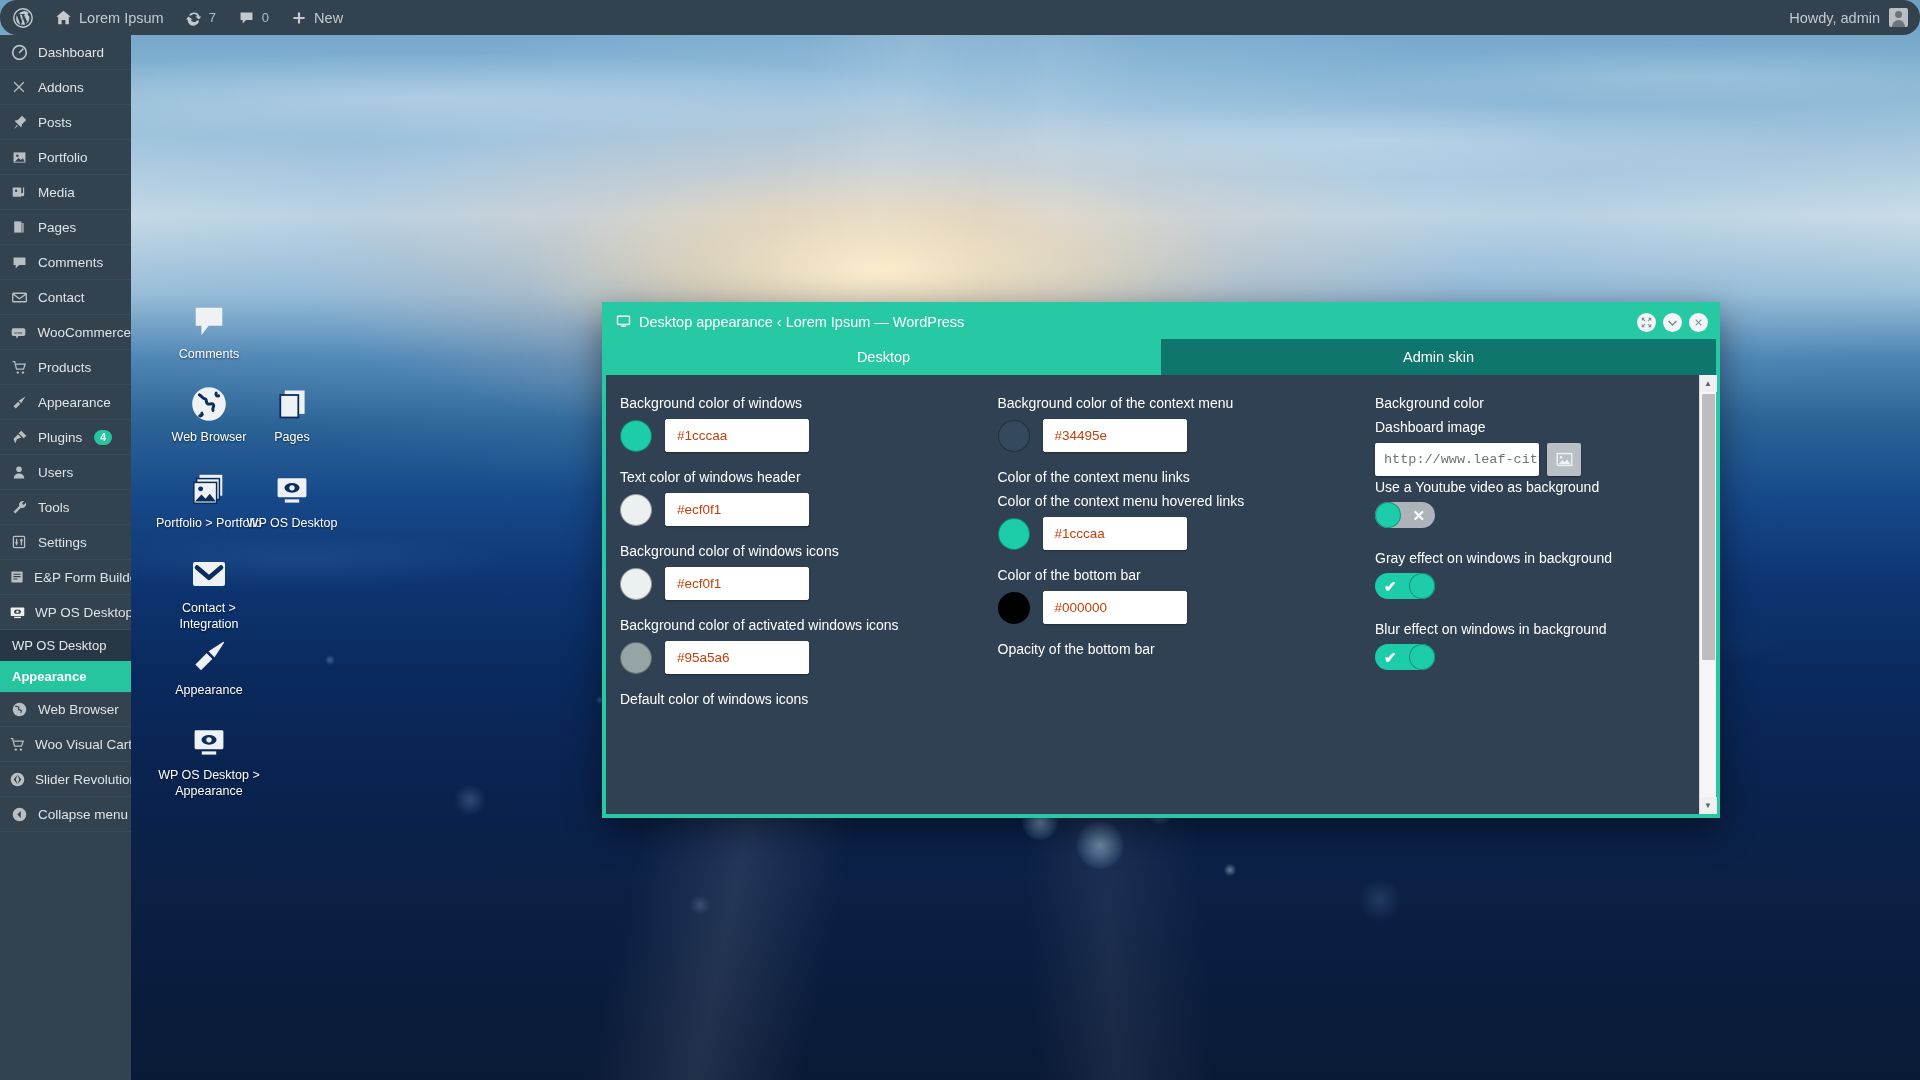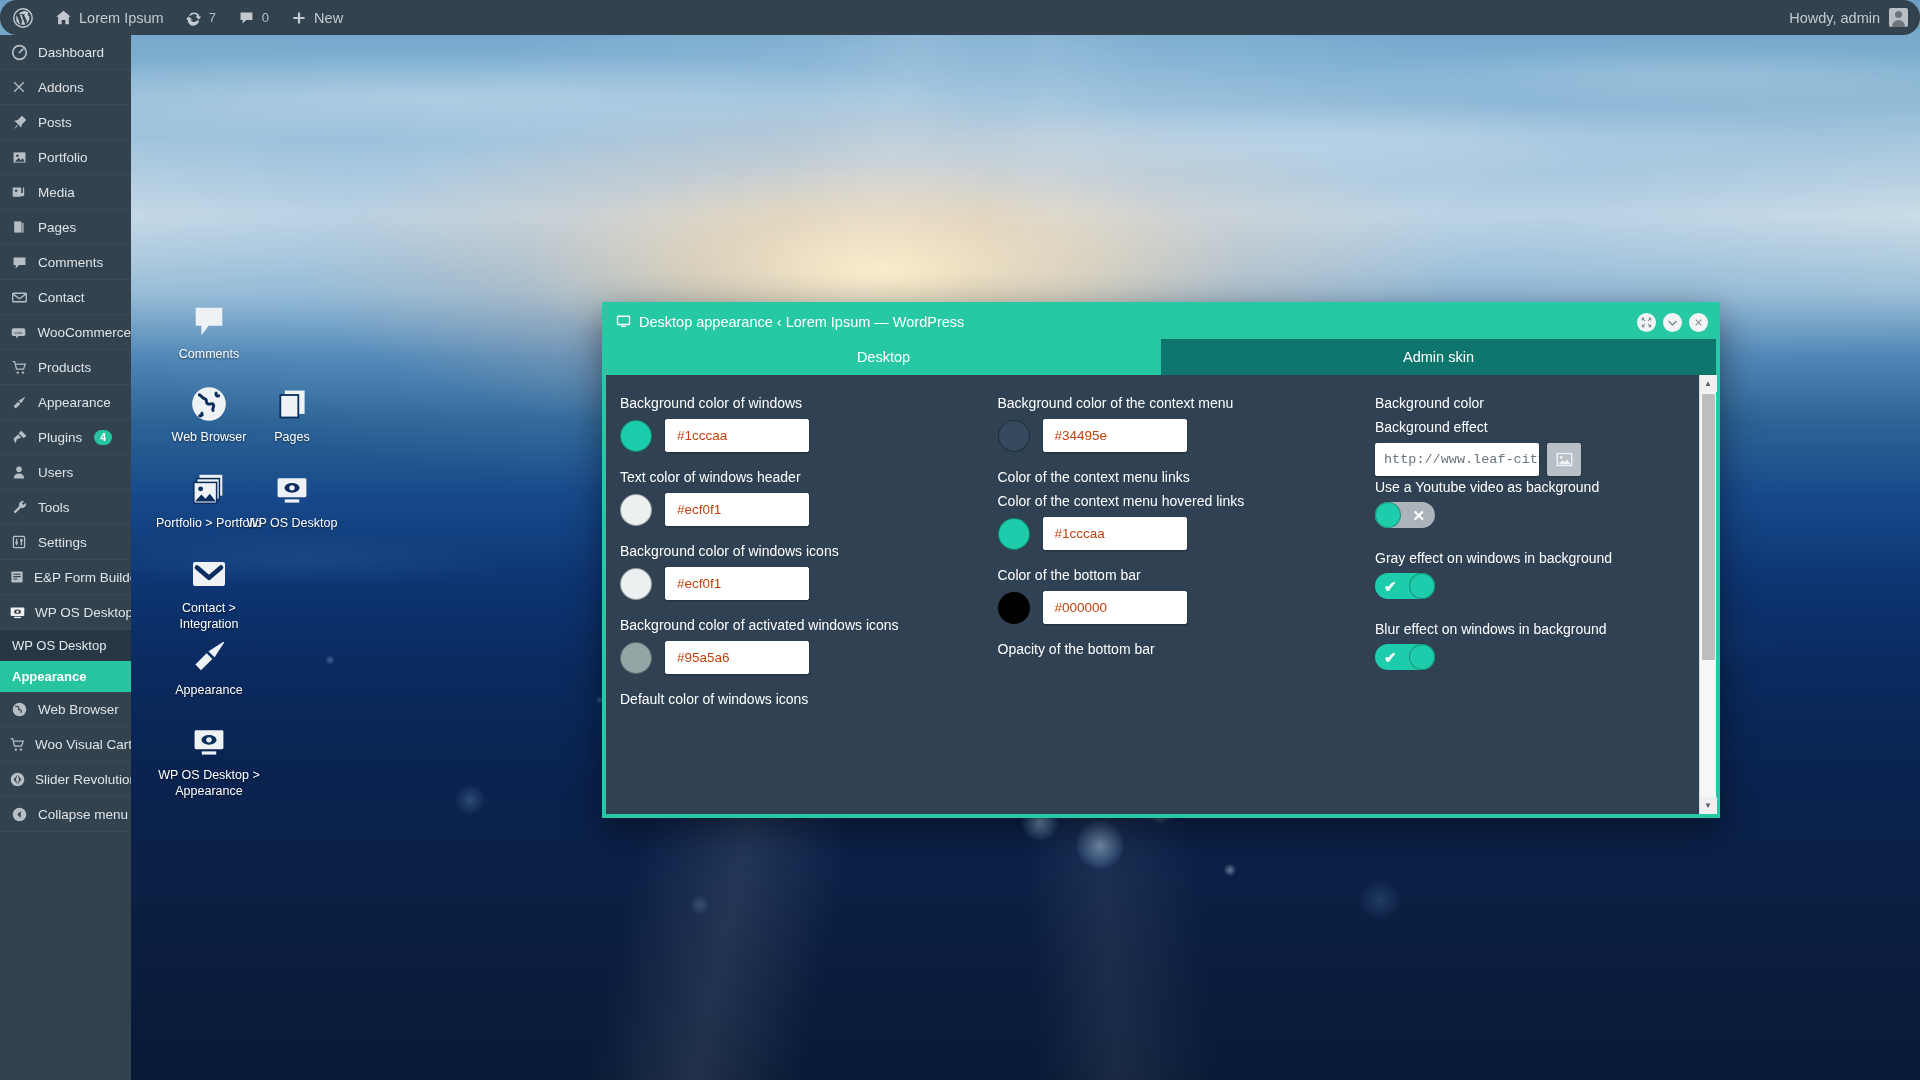--- a/index.html
+++ b/index.html
@@ -667,21 +667,21 @@
           <span class="swatch" style="background:#000000"></span>
           <span class="hexinput">#000000</span>
         </div>
 
         <div class="f-label">Opacity of the bottom bar</div>
       </div>
 
       <div class="col c3">
         <div class="f-label">Background color</div>
 
-        <div class="f-label">Background effect</div>
+        <div class="f-label">Dashboard image</div>
         <div class="urlrow">
           <span class="urlinput">http://www.leaf-city.com/1</span>
           <span class="imgbtn">
             <svg width="17" height="15" viewBox="0 0 20 17">
                 <rect x="1.5" y="1.5" width="17" height="14" fill="none" stroke="#f0f3f5" stroke-width="1.6"></rect>
                 <circle cx="6" cy="6" r="1.5" fill="#f0f3f5"></circle>
                 <path d="M3 14l4.5-5 2.5 2.8L13 8.5l4 5.5z" fill="#f0f3f5"></path>
               </svg>
           </span>
         </div>

